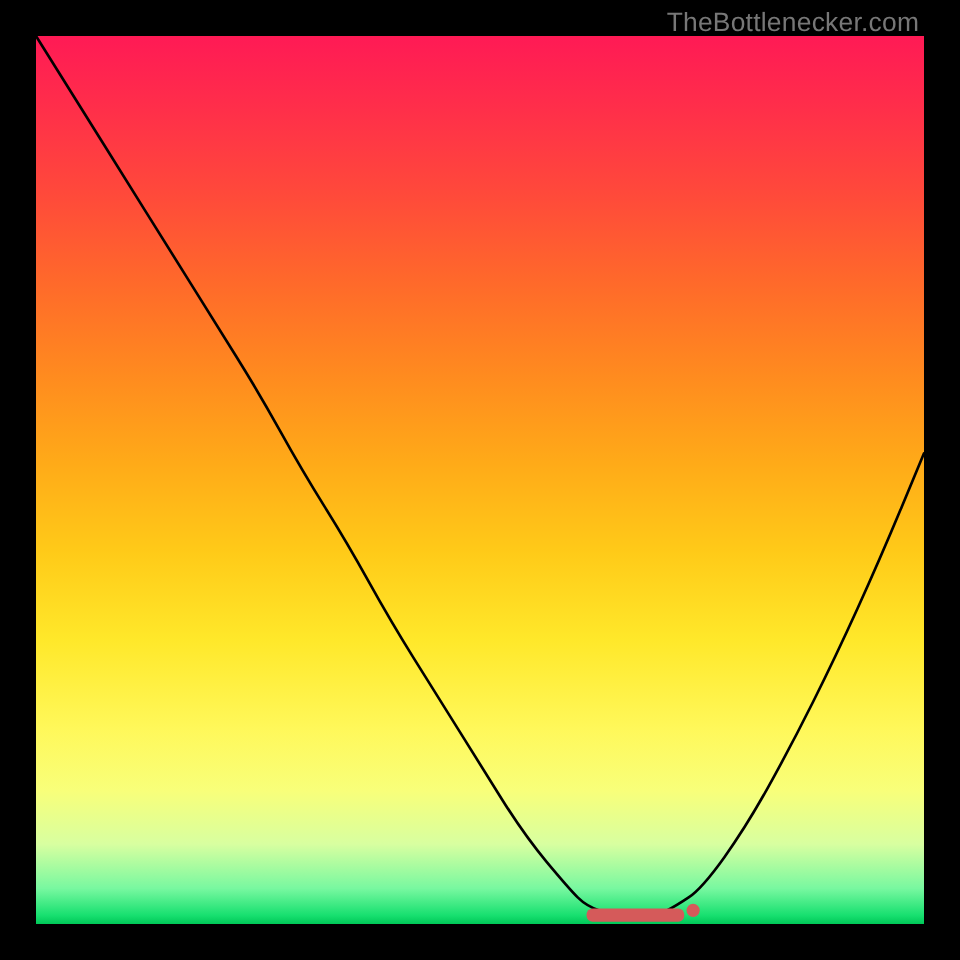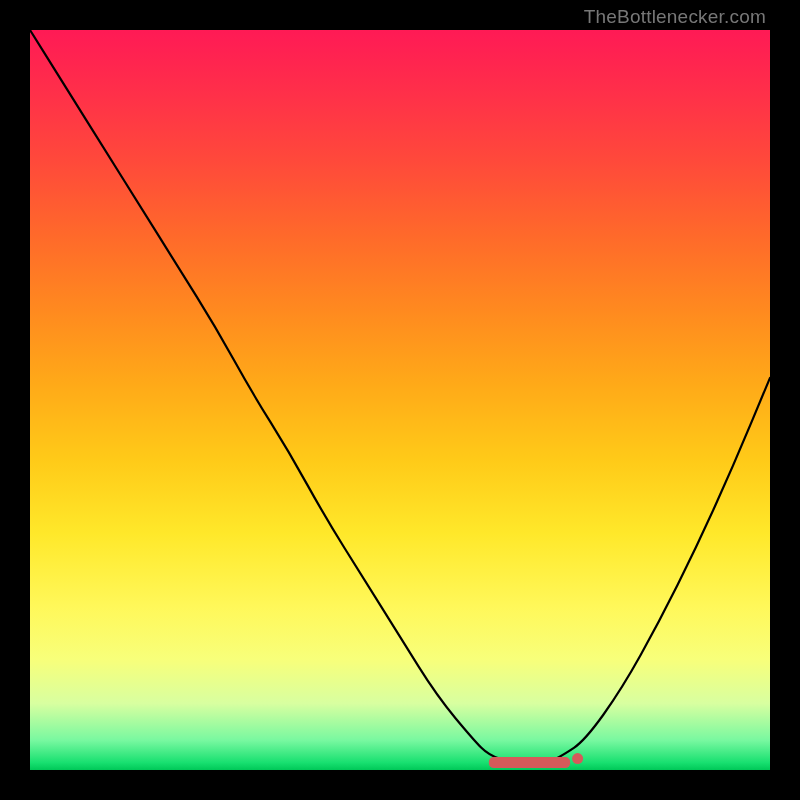--- a/index.html
+++ b/index.html
@@ -39,21 +39,21 @@
       #78f8a0 96%,
       #18e070 99%,
       #00c858 100%
     );
   }
   .watermark {
     position: absolute;
     right: 34px;
     top: 6px;
     color: #777;
-    font-size: 19px;
+    font-size: 22px;
     font-weight: 400;
     letter-spacing: 0.2px;
     user-select: none;
   }
   svg.curve {
     position: absolute;
     left: 0;
     top: 0;
     width: 740px;
     height: 740px;

